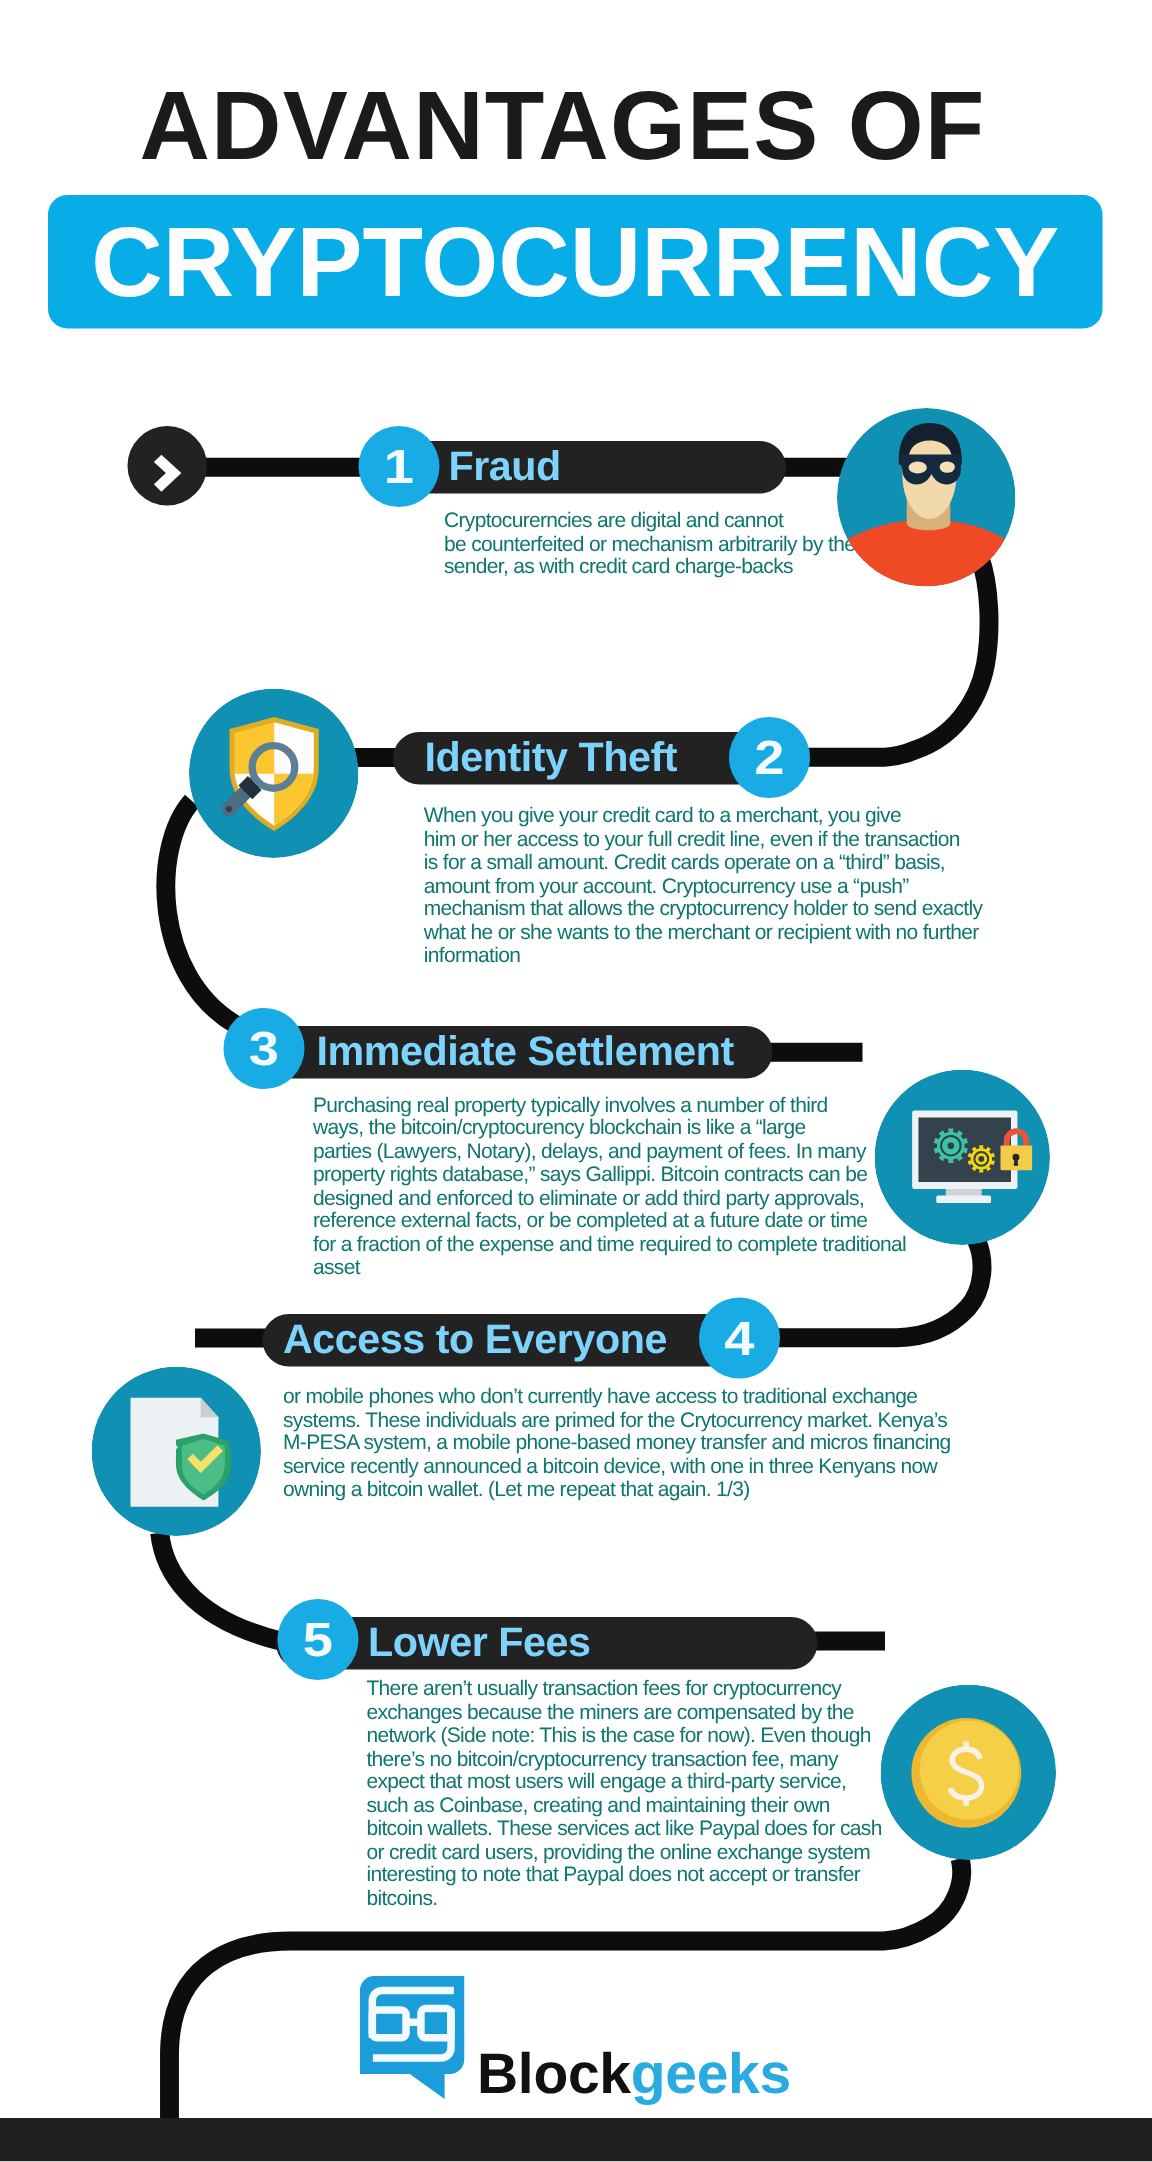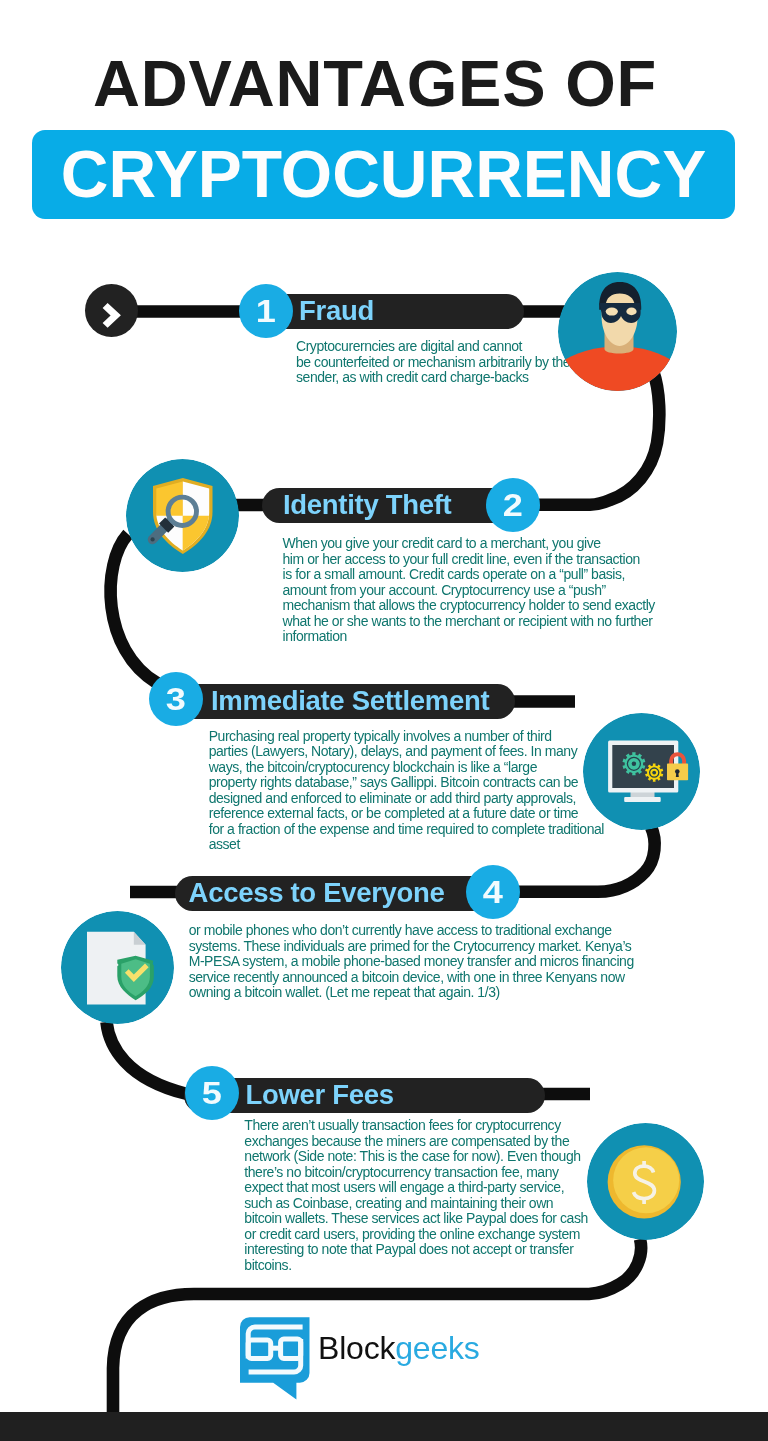--- a/index.html
+++ b/index.html
@@ -32,22 +32,22 @@
     color:#f2fbfe;line-height:1;overflow:hidden;}
   .numcircle > span{display:block;transform:scaleX(1.13);}
   .body{position:absolute;font-family:"Liberation Sans",sans-serif;
     font-size:14px;color:#0f766e;text-align:left;letter-spacing:-0.45px;}
   .body .ln{height:15.5px;line-height:15.5px;white-space:nowrap;}
 
   .iconcirc{position:absolute;border-radius:50%;}
 
   
   #footerbar{position:absolute;left:0;top:1412px;width:768px;height:29px;background:#202020;}
-  #brand{position:absolute;font-family:"Liberation Sans",sans-serif;font-weight:normal;
-    font-size:32px;letter-spacing:-0.2px;line-height:1;}
+  #brand{position:absolute;font-family:"Liberation Sans",sans-serif;font-weight:bold;
+    font-size:38px;letter-spacing:-0.2px;line-height:1;margin-top:32px;}
   #brand .b1{color:#111111;}
   #brand .b2{color:#29aae1;}
 </style>
 </head>
 <body>
 
 <div id="page">
 
   <svg id="flowlines" viewBox="0 0 768 1441">
     <g fill="none" stroke="#0d0d0d" stroke-width="12.6" stroke-linecap="butt">
@@ -90,37 +90,37 @@
 
   <div class="bar" style="left:262px;top:487.5px;width:262px;">
     <div class="htxt" style="left:21px;">Identity Theft</div>
   </div>
   <div class="numcircle" style="left:486.2px;top:477.8px;">
       <span>2</span>
     </div>
   <div class="body" style="left:282.5px;top:536px;width:366px;">
       <div class="ln">When you give your credit card to a merchant, you give</div>
       <div class="ln">him or her access to your full credit line, even if the transaction</div>
-      <div class="ln">is for a small amount. Credit cards operate on a “pull” basis,</div>
+      <div class="ln">is for a small amount. Credit cards operate on a “third” basis,</div>
       <div class="ln">amount from your account. Cryptocurrency use a “push”</div>
       <div class="ln">mechanism that allows the cryptocurrency holder to send exactly</div>
       <div class="ln">what he or she wants to the merchant or recipient with no further</div>
       <div class="ln">information</div>
     </div>
 
   <div class="bar" style="left:163px;top:684px;width:352px;">
     <div class="htxt" style="left:48px;">Immediate Settlement</div>
   </div>
   <div class="numcircle" style="left:149px;top:671.8px;">
       <span>3</span>
     </div>
   <div class="body" style="left:208.7px;top:728.8px;width:400px;">
       <div class="ln">Purchasing real property typically involves a number of third</div>
+      <div class="ln">ways, the bitcoin/cryptocurency blockchain is like a “large</div>
       <div class="ln">parties (Lawyers, Notary), delays, and payment of fees. In many</div>
-      <div class="ln">ways, the bitcoin/cryptocurency blockchain is like a “large</div>
       <div class="ln">property rights database,” says Gallippi. Bitcoin contracts can be</div>
       <div class="ln">designed and enforced to eliminate or add third party approvals,</div>
       <div class="ln">reference external facts, or be completed at a future date or time</div>
       <div class="ln">for a fraction of the expense and time required to complete traditional</div>
       <div class="ln">asset</div>
     </div>
 
   <div class="bar" style="left:174.6px;top:876.1px;width:325px;">
     <div class="htxt" style="left:14px;">Access to Everyone</div>
   </div>

